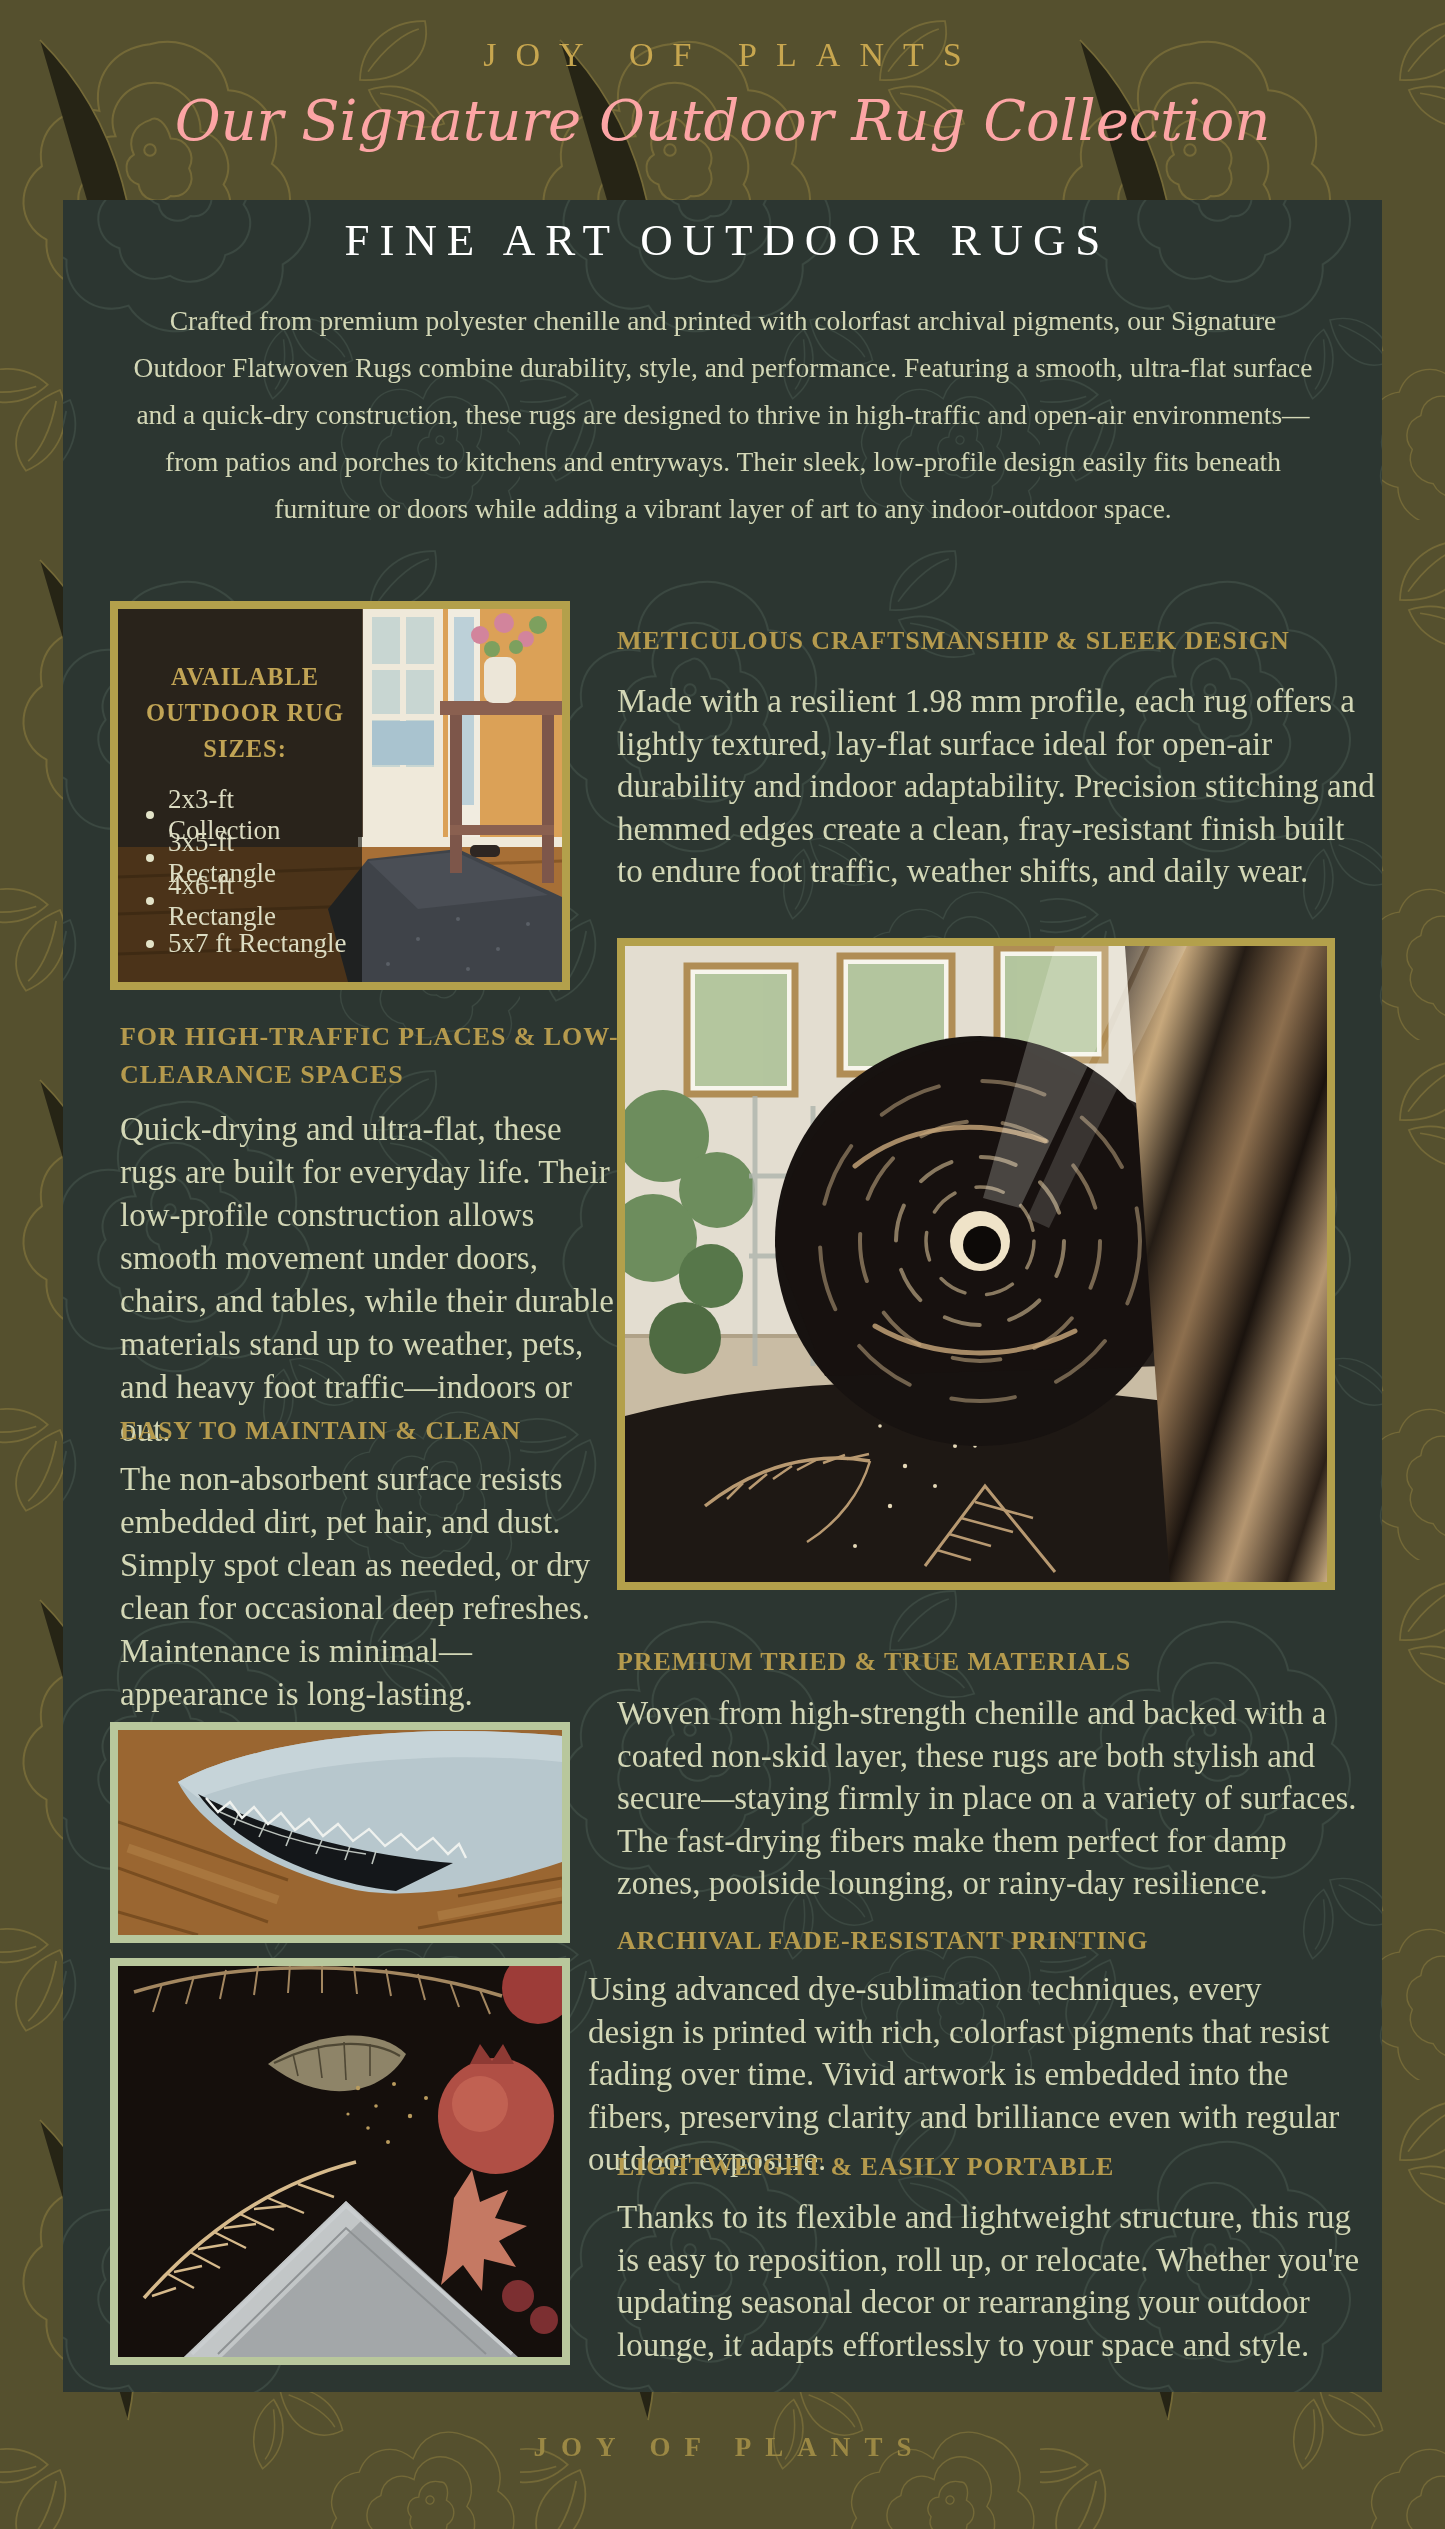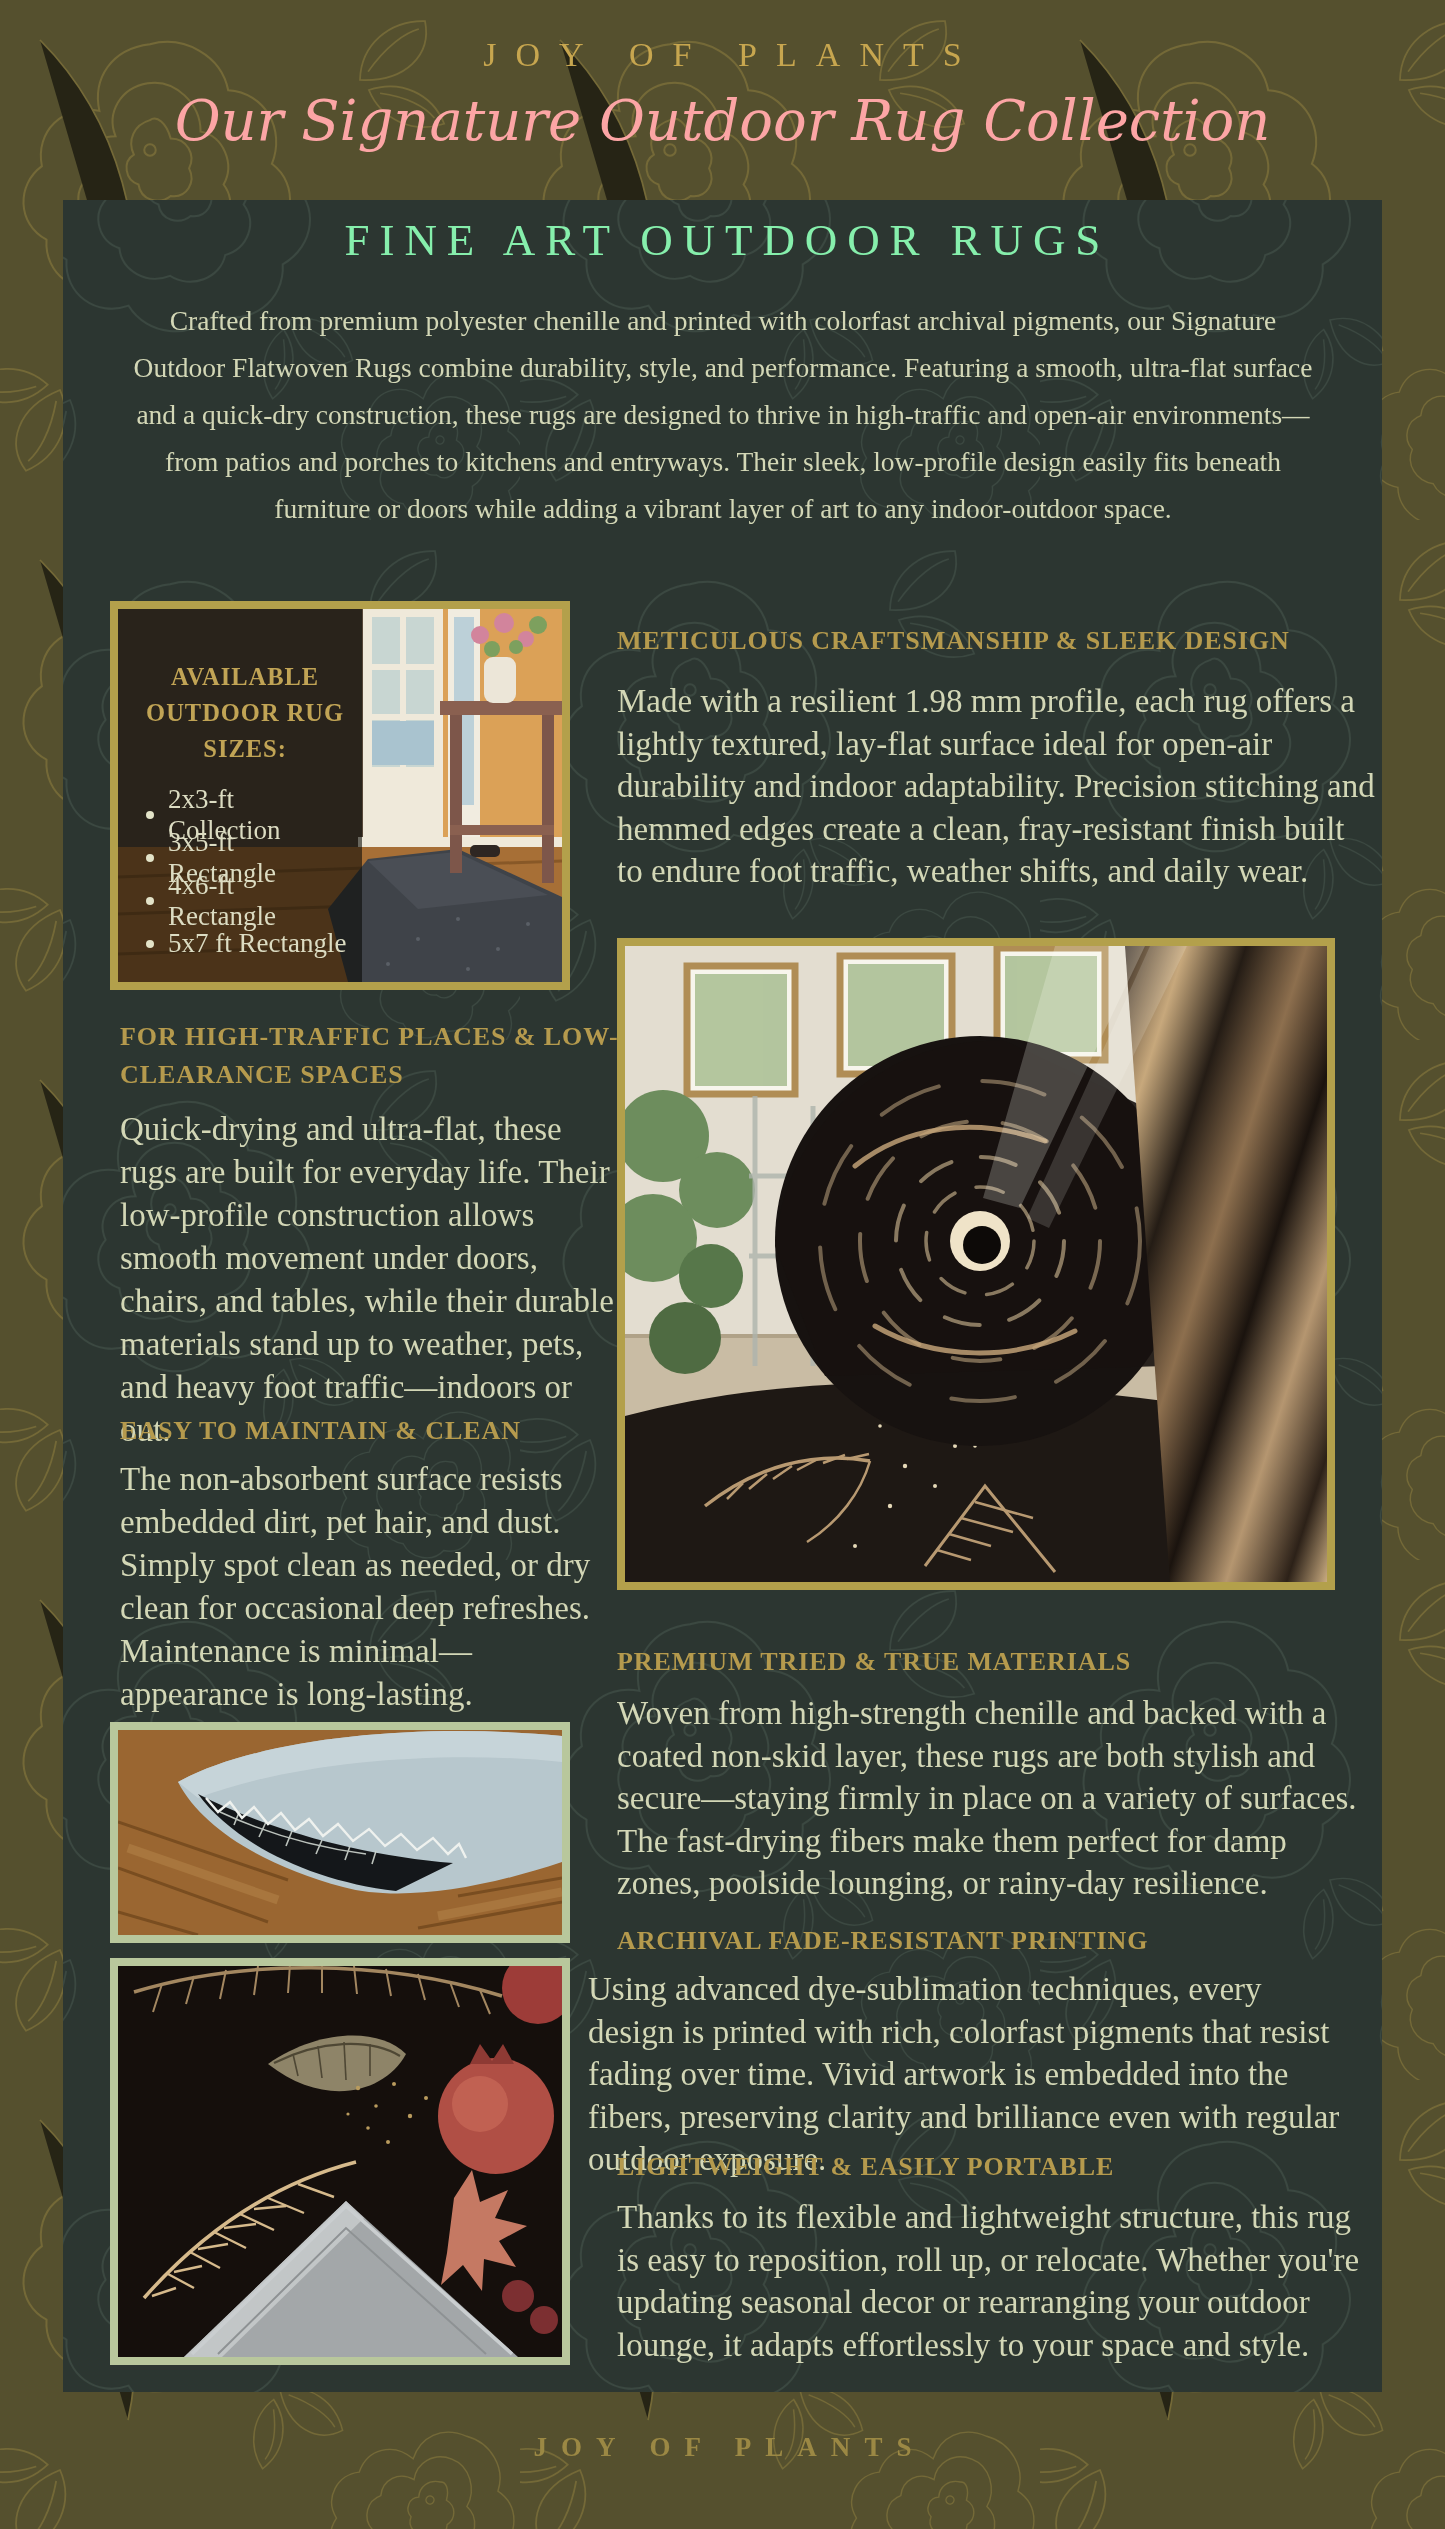--- a/index.html
+++ b/index.html
@@ -15,21 +15,21 @@
   .brand { left:0; top:36px; width:1445px; text-align:center;
            font-size:34px; letter-spacing:0.56em; text-indent:0.56em;
            color:#c7a64f; font-weight:400; }
   .script { left:0; top:88px; width:1445px; text-align:center;
             font-style:italic; font-weight:500; font-size:56px; color:#fca5a5;
             font-family:"DejaVu Serif","Liberation Serif",serif; }
 
   
   .panel-title { left:63px; top:214px; width:1319px; text-align:center;
                  font-size:45px; letter-spacing:0.22em; text-indent:0.22em;
-                 color:#86efac; font-weight:400; }
+                 color:#ffffff; font-weight:400; }
   .intro { left:133px; top:297px; width:1180px; text-align:center;
            font-size:27.5px; line-height:47px; color:#d3d7b6; }
 
   .sec { position:absolute; z-index:1; color:#b59a4d; font-weight:700;
          font-size:26px; letter-spacing:0.035em; line-height:38px; }
   .bod { position:absolute; z-index:1; color:#d3d7b6; font-size:33px; line-height:42.5px; }
 
   .sec-met      { left:617px; top:622px;  width:760px; }
   .bod-met      { left:617px; top:680px;  width:758px; }
   .sec-traffic  { left:120px; top:1018px; width:500px; }

